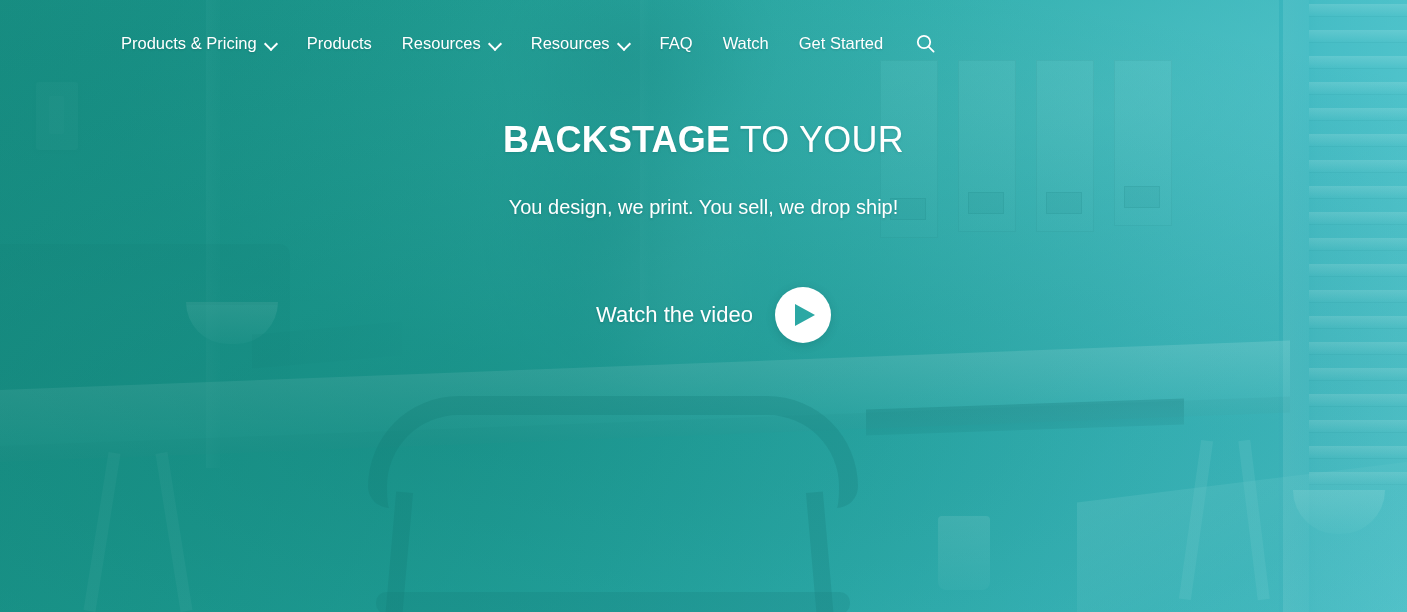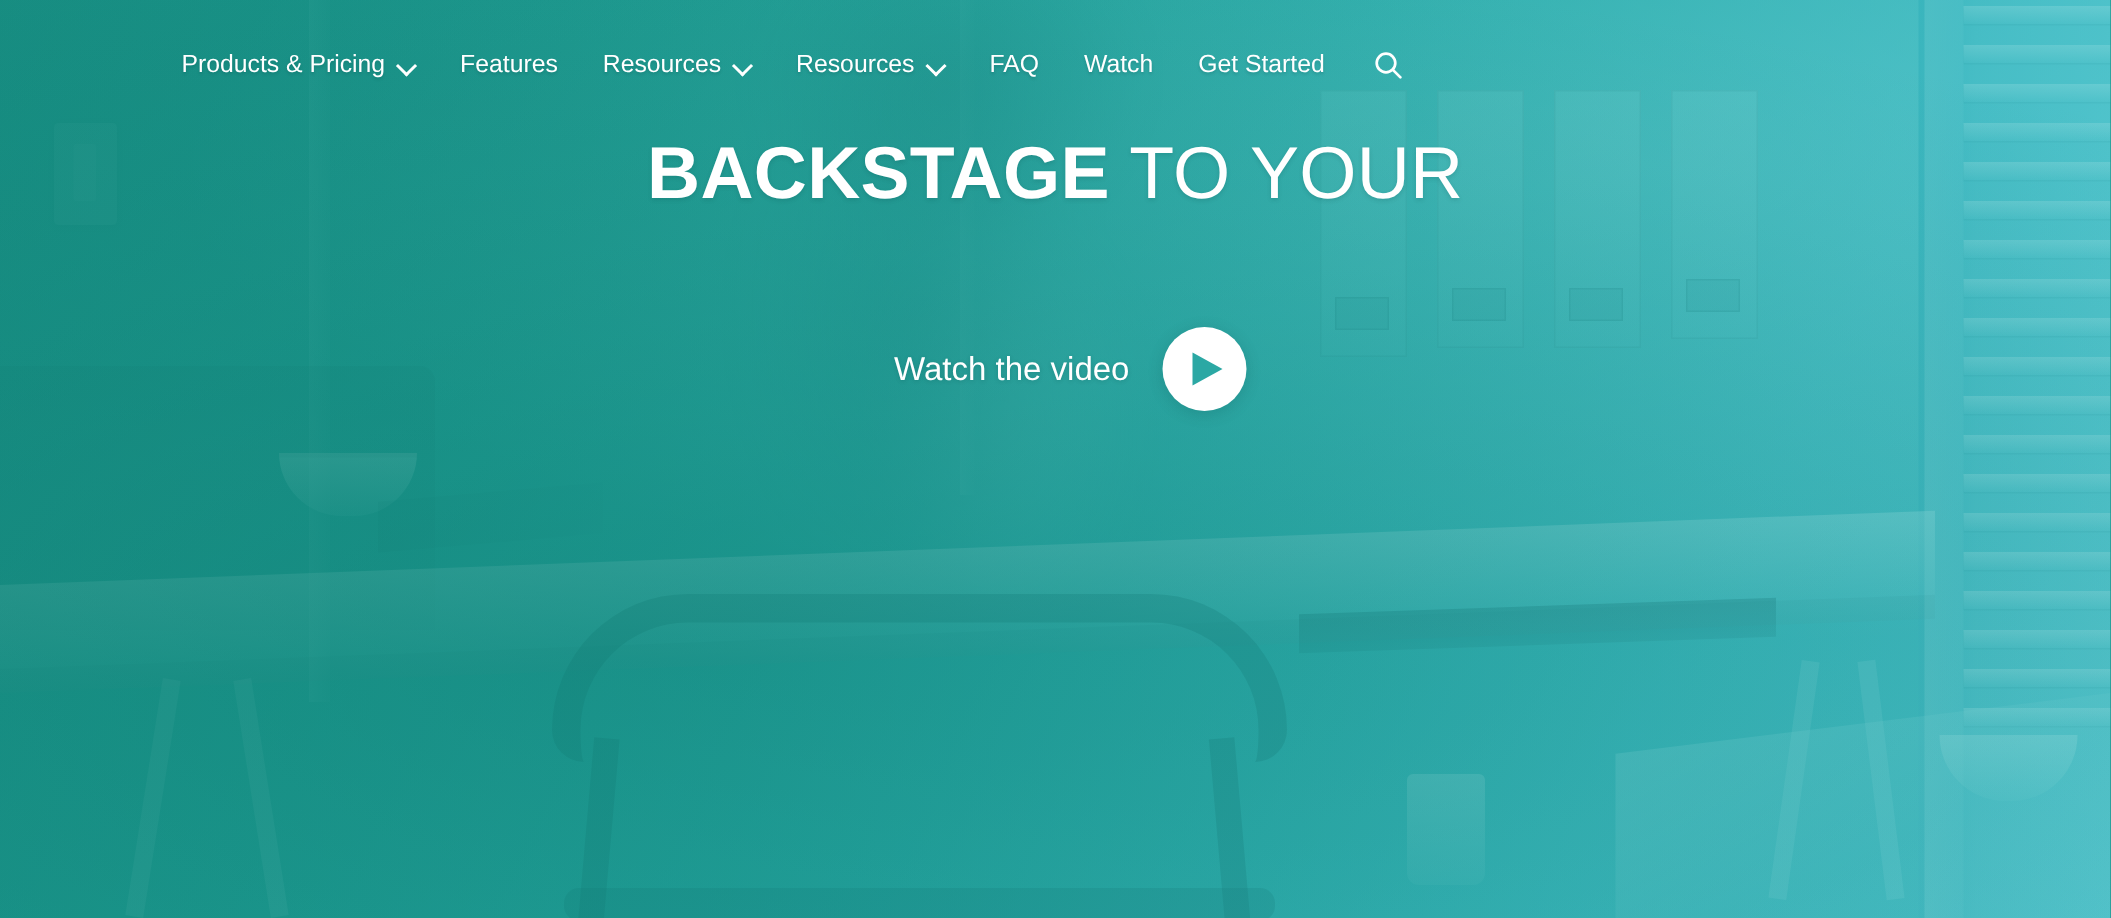--- a/index.html
+++ b/index.html
@@ -244,24 +244,24 @@
   .search-btn svg { display:block; }
 
   
   .content {
     position:absolute; left:0; top:0; width:1407px; height:612px;
     display:flex; flex-direction:column; align-items:center;
     z-index:9;
     pointer-events:none;
   }
   .headline {
-    margin-top:84px;
+    margin-top:108px;
     text-align:center;
     color:#ffffff;
-    font-size:49px;
+    font-size:36px;
     line-height:64px;
     letter-spacing:.2px;
     font-weight:300;
     text-shadow:0 1px 3px rgba(0,60,60,.16);
   }
   .headline .b { font-weight:700; }
   .headline .l { font-weight:300; }
   .headline .row { display:block; white-space:nowrap; }
 
   .subtitle {
@@ -388,21 +388,21 @@
 
 
     <div class="menu">
 
       <div class="menu-item">
         <span class="label">Products &amp; Pricing</span>
         <span class="caret"></span>
       </div>
 
       <div class="menu-item">
-        <span class="label">Features</span>
+        <span class="label">Products</span>
       </div>
 
       <div class="menu-item">
         <span class="label">Resources</span>
         <span class="caret"></span>
       </div>
 
       <div class="menu-item">
         <span class="label">Resources</span>
         <span class="caret"></span>
@@ -431,20 +431,21 @@
   </div>
 
   <div class="content">
 
     <div class="headline">
       <span class="row">
         <span class="b">BACKSTAGE</span><span class="l"> TO YOUR</span>
       </span>
     </div>
 
+    <div class="subtitle">You design, we print. You sell, we drop ship!</div>
 
 
     <div class="video-row">
       <span class="video-label">Watch the video</span>
       <span class="play-btn">
         <svg width="22" height="24" viewBox="0 0 22 24">
           <polygon points="1,1 21,12 1,23" fill="#2ba8a4"></polygon>
         </svg>
       </span>
     </div>

